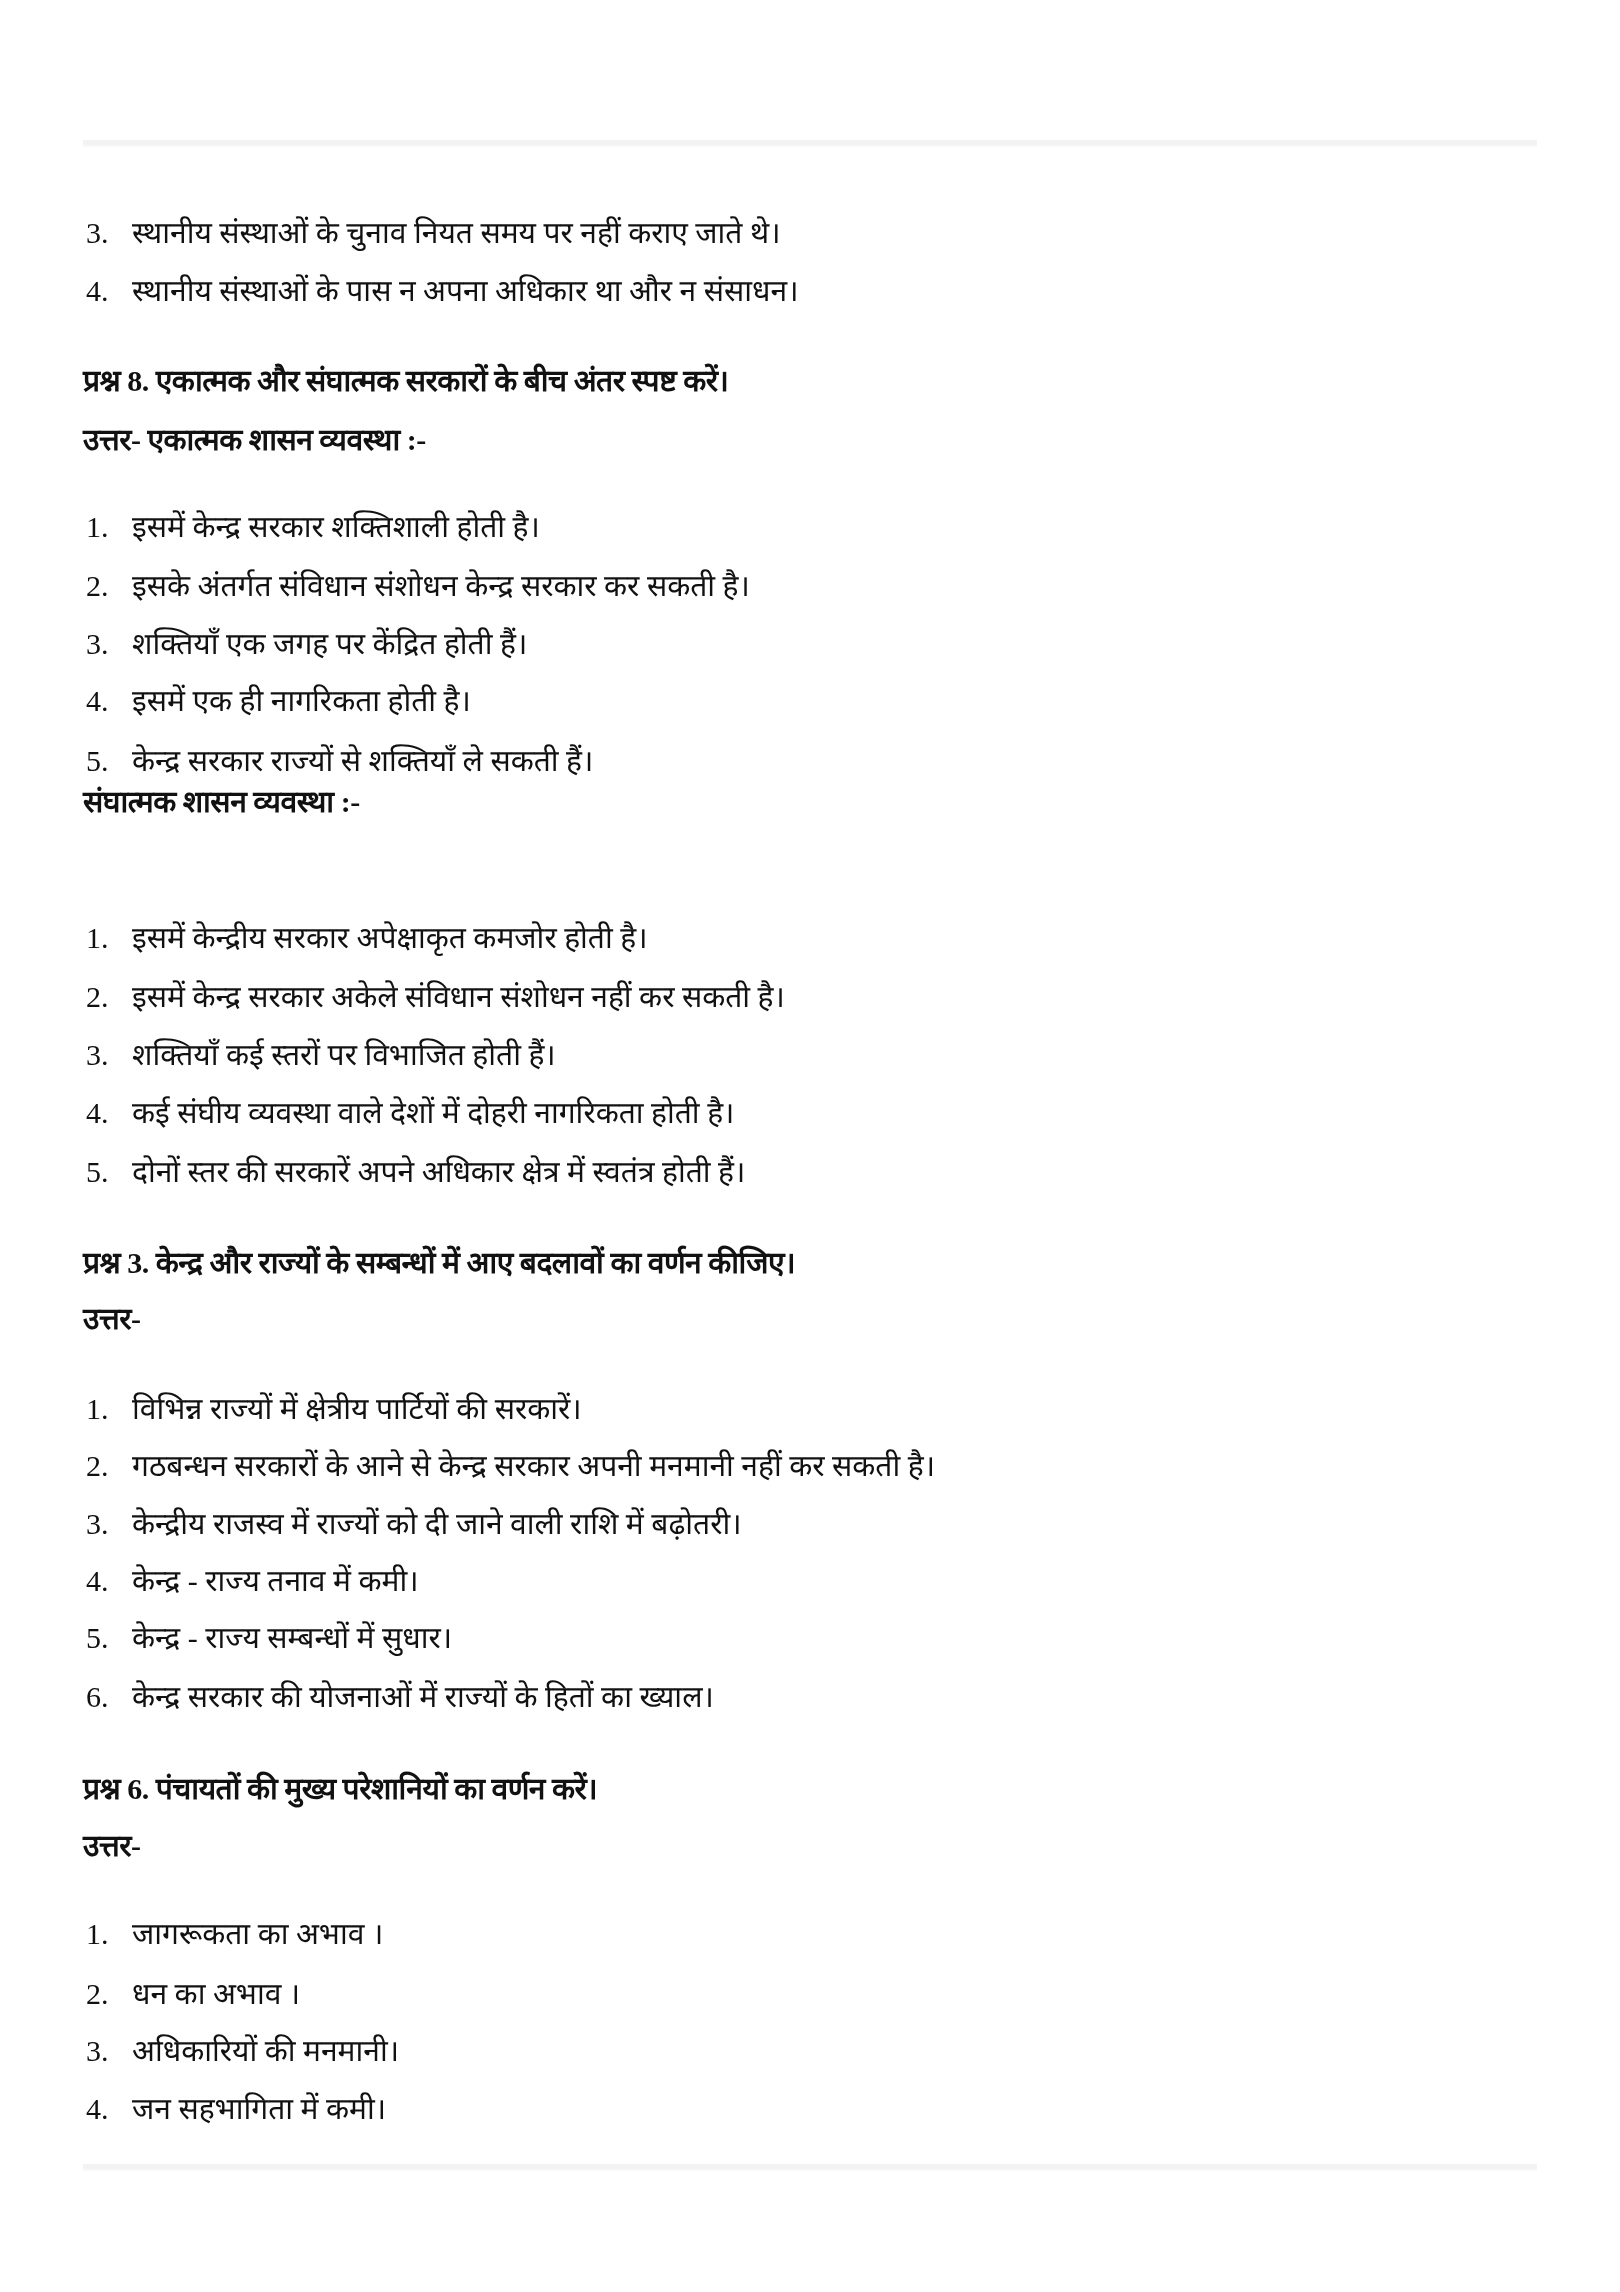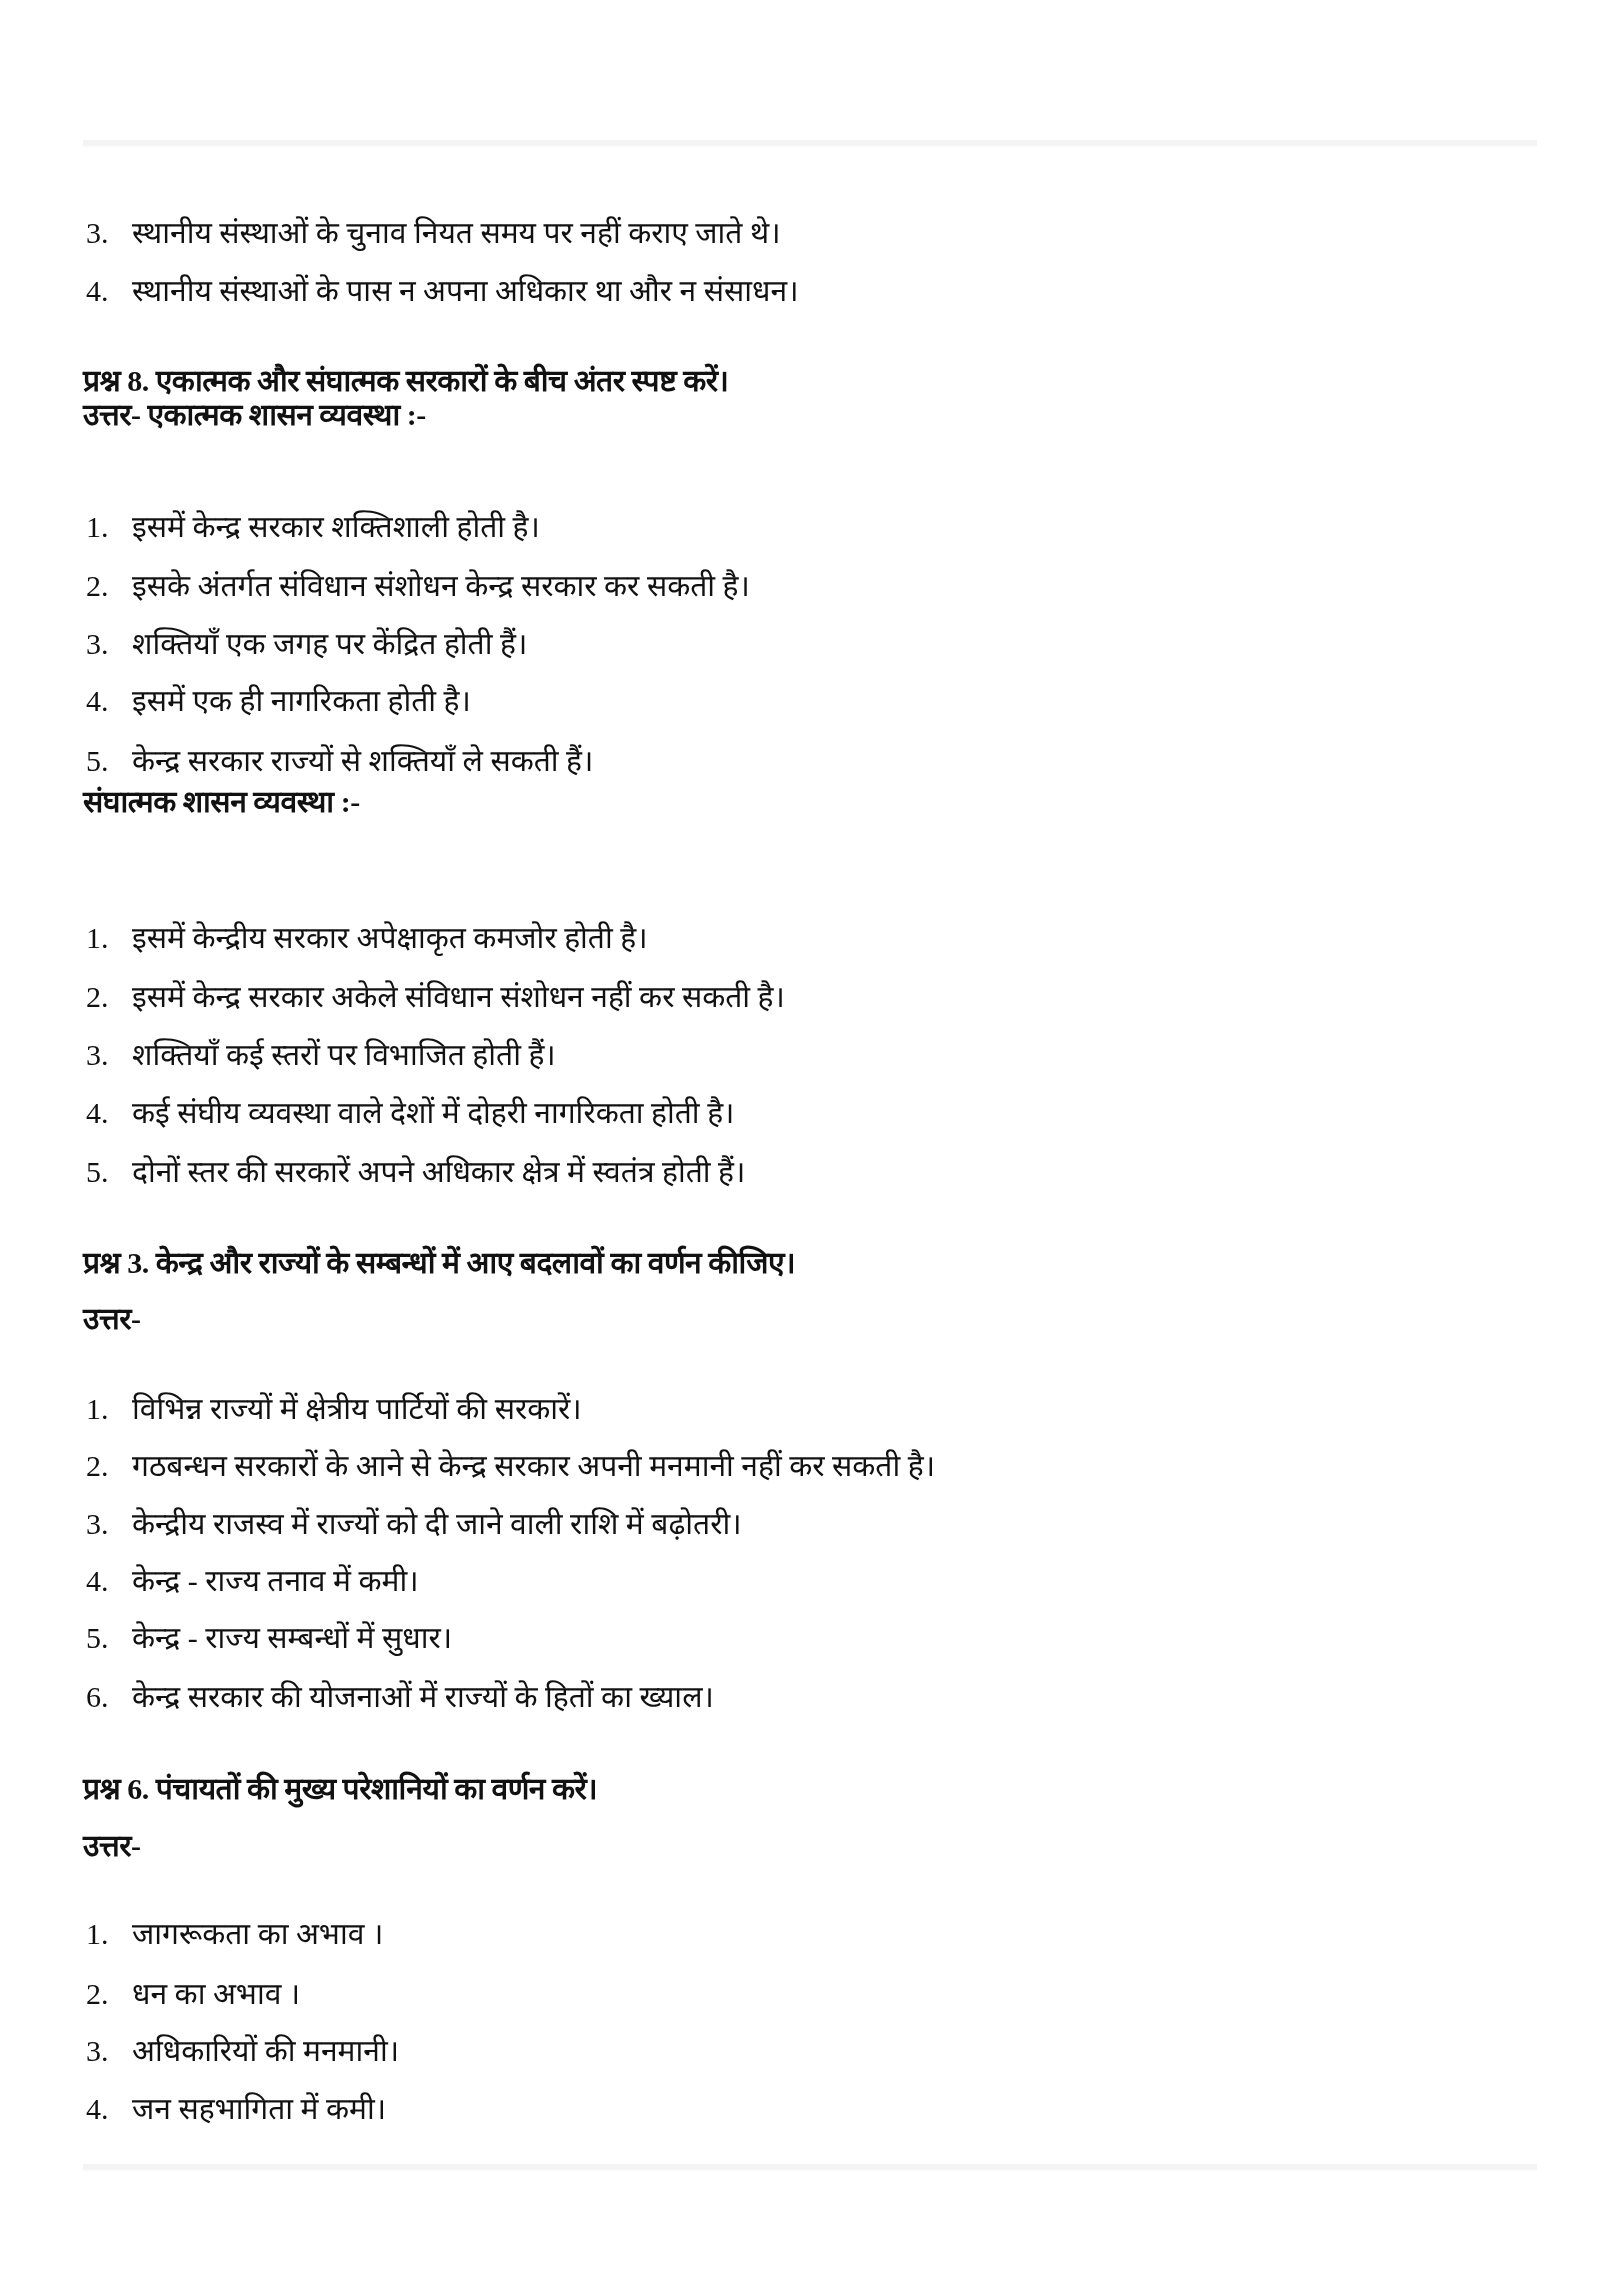--- a/index.html
+++ b/index.html
@@ -15,21 +15,21 @@
 </head>
 <body>
 
 <div>
   <div class="rule" style="top:140px"></div>
 
   <div class="line item" style="top:213px"><span class="num">3.</span><span>स्थानीय संस्थाओं के चुनाव नियत समय पर नहीं कराए जाते थे।</span></div>
   <div class="line item" style="top:271px"><span class="num">4.</span><span>स्थानीय संस्थाओं के पास न अपना अधिकार था और न संसाधन।</span></div>
 
   <div class="line heading" style="top:361px">प्रश्न 8. एकात्मक और संघात्मक सरकारों के बीच अंतर स्पष्ट करें।</div>
-  <div class="line heading" style="top:395px">उत्तर- एकात्मक शासन व्यवस्था :-</div>
+  <div class="line heading" style="top:420px">उत्तर- एकात्मक शासन व्यवस्था :-</div>
 
   <div class="line item" style="top:507px"><span class="num">1.</span><span>इसमें केन्द्र सरकार शक्तिशाली होती है।</span></div>
   <div class="line item" style="top:566px"><span class="num">2.</span><span>इसके अंतर्गत संविधान संशोधन केन्द्र सरकार कर सकती है।</span></div>
   <div class="line item" style="top:624px"><span class="num">3.</span><span>शक्तियाँ एक जगह पर केंद्रित होती हैं।</span></div>
   <div class="line item" style="top:681px"><span class="num">4.</span><span>इसमें एक ही नागरिकता होती है।</span></div>
   <div class="line item" style="top:741px"><span class="num">5.</span><span>केन्द्र सरकार राज्यों से शक्तियाँ ले सकती हैं।</span></div>
 
   <div class="line heading" style="top:782px">संघात्मक शासन व्यवस्था :-</div>
 
   <div class="line item" style="top:918px"><span class="num">1.</span><span>इसमें केन्द्रीय सरकार अपेक्षाकृत कमजोर होती है।</span></div>

